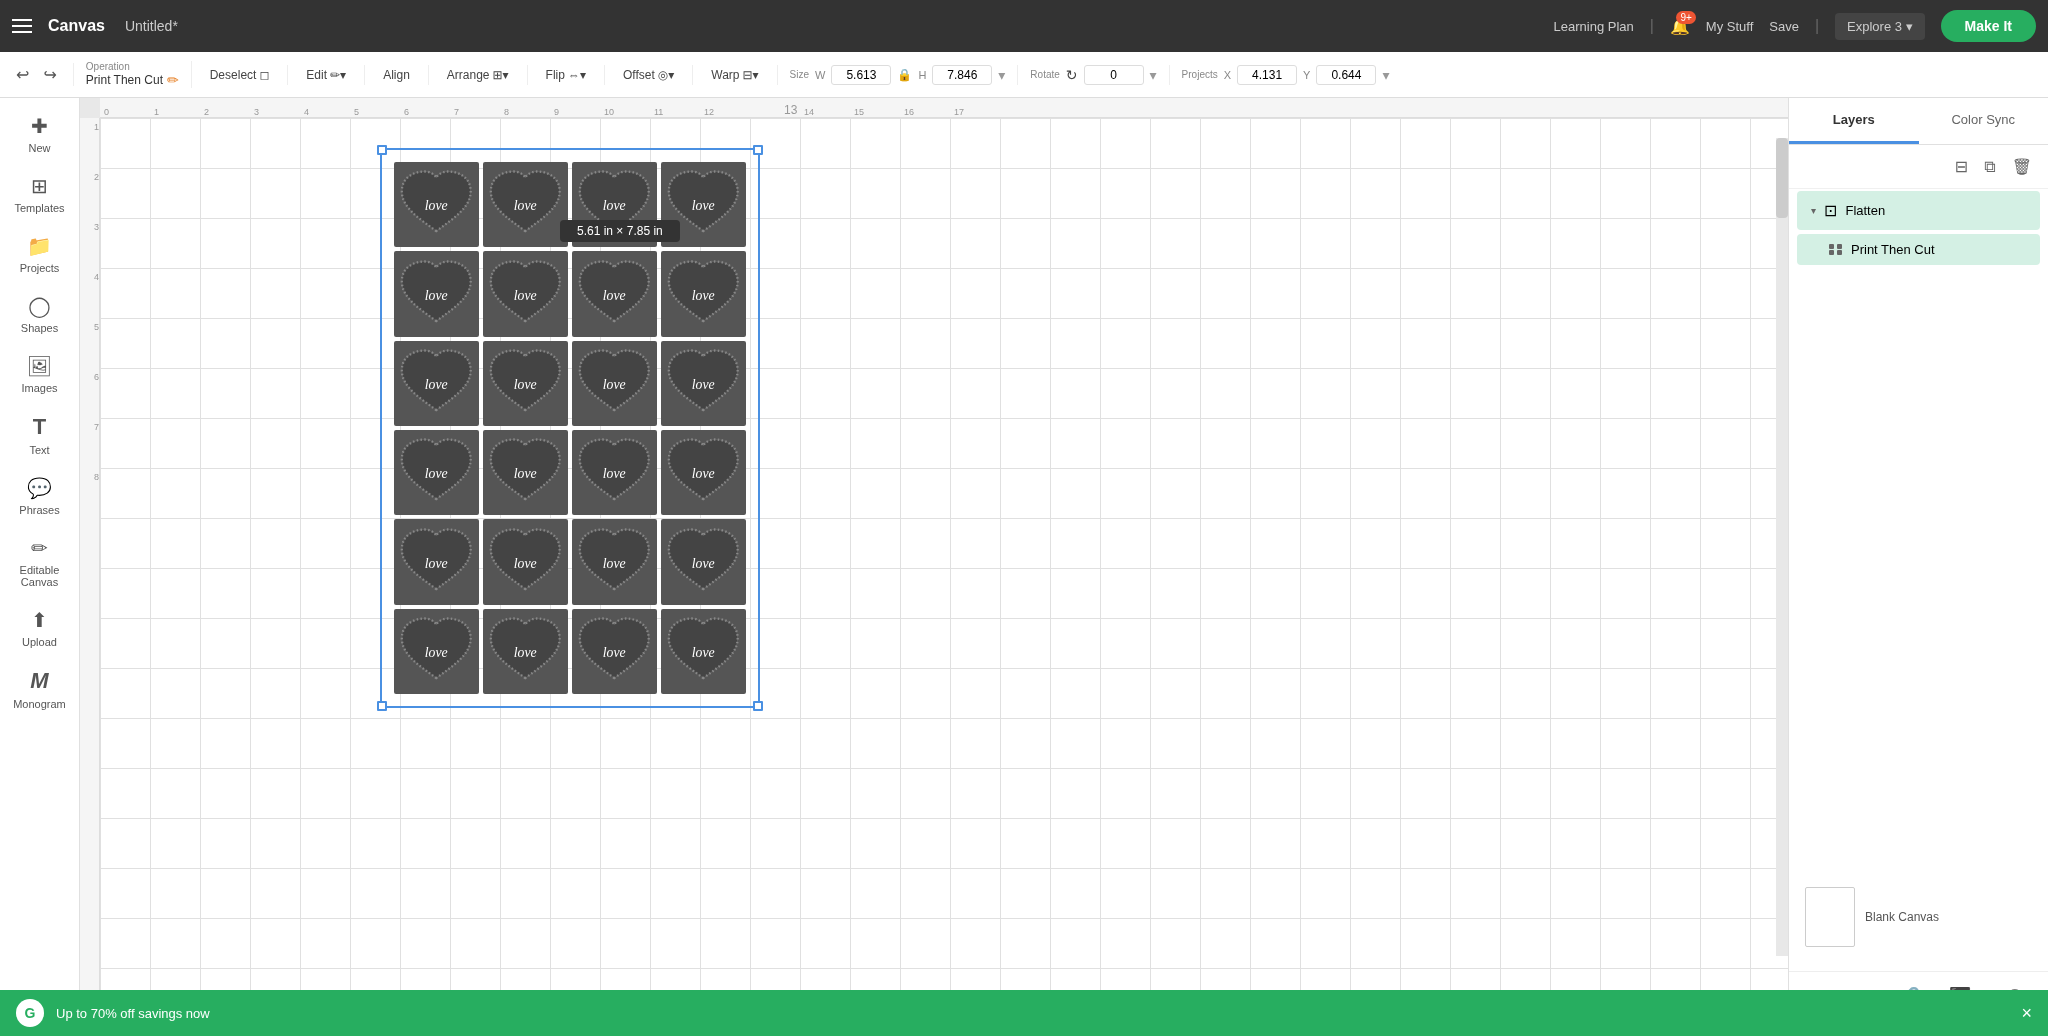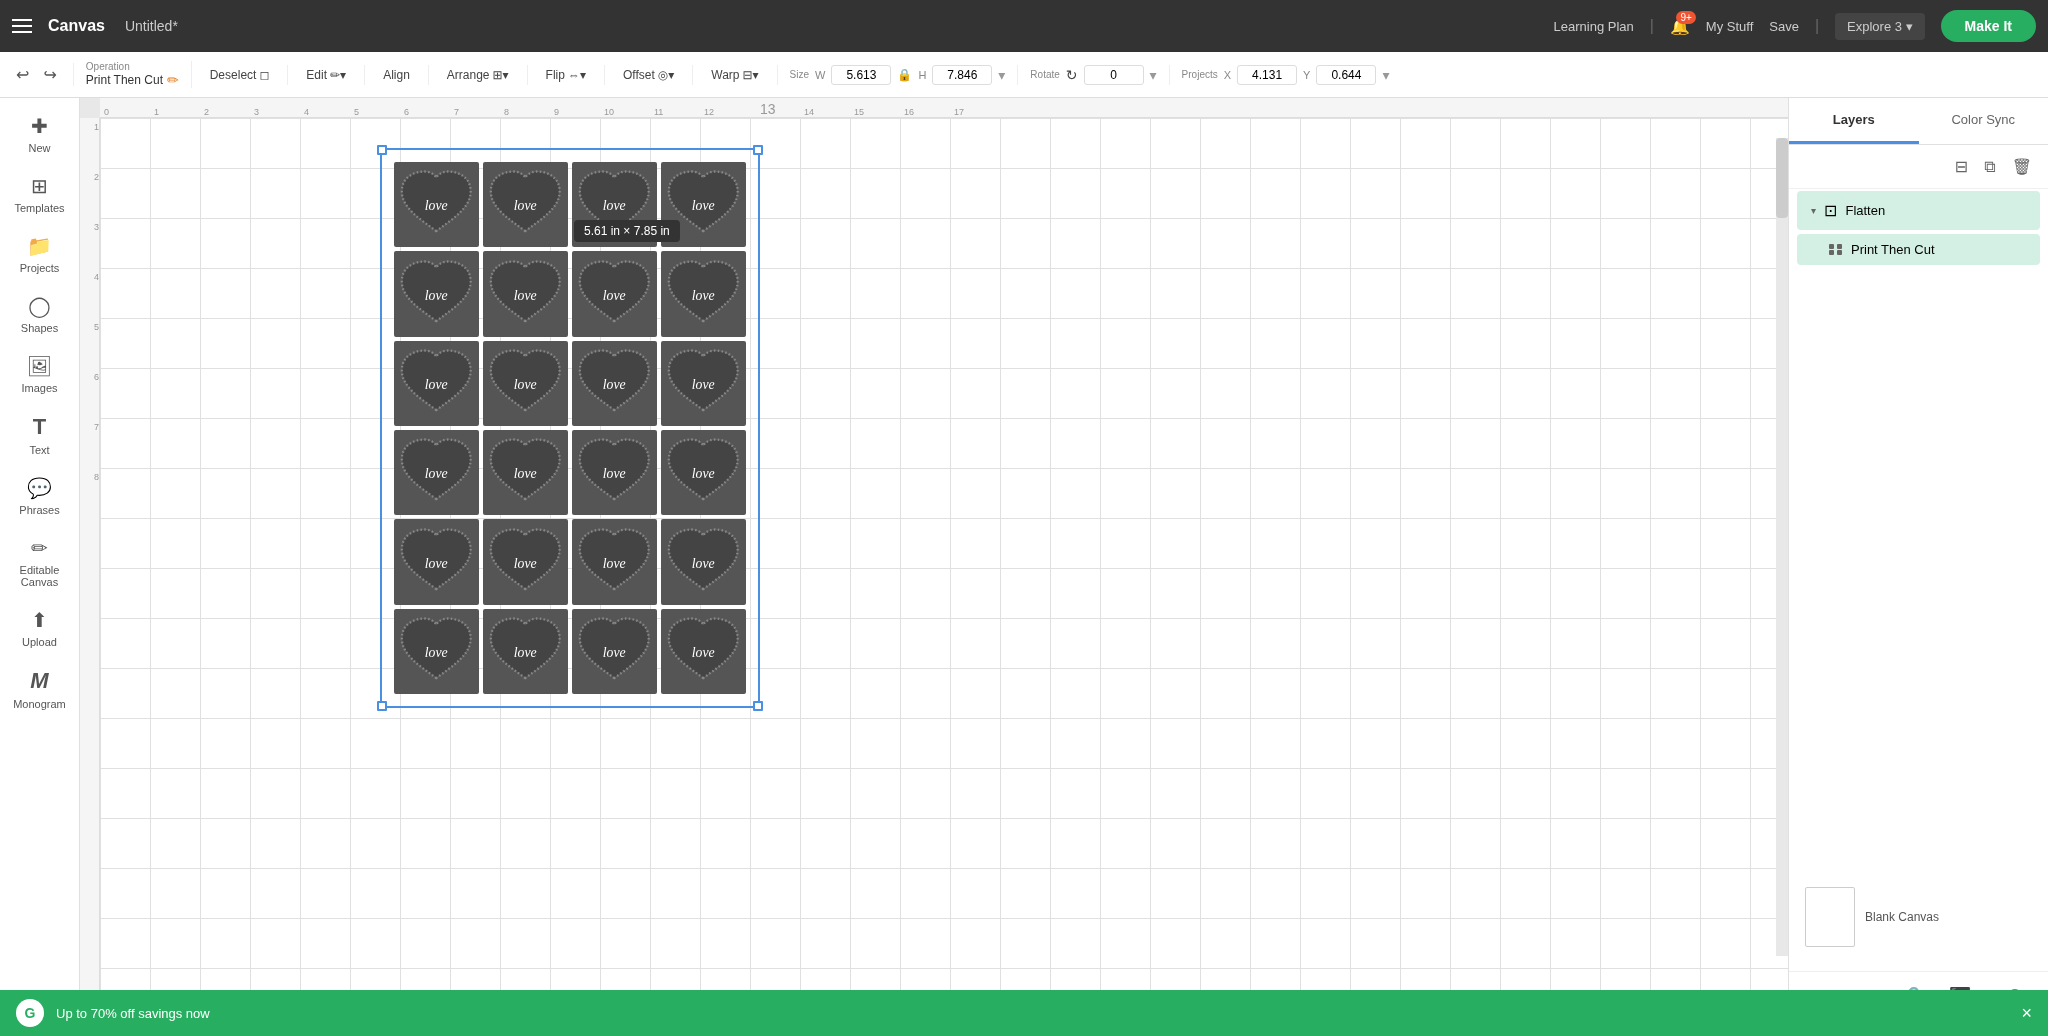--- a/index.html
+++ b/index.html
@@ -32,22 +32,22 @@
     .toolbar-group { display: flex; align-items: center; gap: 6px; border-right: 1px solid #eee; padding-right: 12px; }
     .toolbar-group:last-child { border-right: none; }
     .undo-btn, .redo-btn { background: none; border: none; cursor: pointer; font-size: 16px; color: #555; padding: 2px 4px; }
     .operation-label { font-size: 11px; color: #888; display: flex; flex-direction: column; }
     .operation-value { display: flex; align-items: center; gap: 4px; font-size: 12px; color: #333; }
     .pencil-icon { color: #e67e22; font-size: 14px; }
     .toolbar-btn { background: none; border: none; cursor: pointer; font-size: 12px; color: #444; display: flex; align-items: center; gap: 3px; padding: 3px 6px; border-radius: 3px; }
     .toolbar-input { width: 60px; border: 1px solid #ddd; border-radius: 3px; padding: 2px 4px; font-size: 12px; text-align: center; }
     .lock-icon { font-size: 12px; color: #666; }
     .size-tooltip {
-      position: absolute; top: 122px; left: 494px; background: #333; color: #fff;
-      padding: 4px 10px; border-radius: 4px; font-size: 12px; z-index: 200;
+      position: absolute; top: 122px; left: 480px; background: #333; color: #fff;
+      padding: 4px 17px; border-radius: 4px; font-size: 12px; z-index: 200;
     }
 
     
     .main-layout { display: flex; height: calc(1036px - 52px - 46px); }
 
     
     .left-sidebar {
       width: 80px; background: #fff; border-right: 1px solid #e0e0e0;
       display: flex; flex-direction: column; align-items: center; padding: 8px 0; gap: 4px;
       flex-shrink: 0;
@@ -349,21 +349,21 @@
         <span style="position:absolute;left:154px;font-size:9px;color:#999">3</span>
         <span style="position:absolute;left:204px;font-size:9px;color:#999">4</span>
         <span style="position:absolute;left:254px;font-size:9px;color:#999">5</span>
         <span style="position:absolute;left:304px;font-size:9px;color:#999">6</span>
         <span style="position:absolute;left:354px;font-size:9px;color:#999">7</span>
         <span style="position:absolute;left:404px;font-size:9px;color:#999">8</span>
         <span style="position:absolute;left:454px;font-size:9px;color:#999">9</span>
         <span style="position:absolute;left:504px;font-size:9px;color:#999">10</span>
         <span style="position:absolute;left:554px;font-size:9px;color:#999">11</span>
         <span style="position:absolute;left:604px;font-size:9px;color:#999">12</span>
-        <span style="position:absolute;left:660px;font-size:14px;color:#999">13</span>
+        <span style="position:absolute;left:684px;font-size:12px;color:#999">13</span>
         <span style="position:absolute;left:704px;font-size:9px;color:#999">14</span>
         <span style="position:absolute;left:754px;font-size:9px;color:#999">15</span>
         <span style="position:absolute;left:804px;font-size:9px;color:#999">16</span>
         <span style="position:absolute;left:854px;font-size:9px;color:#999">17</span>
       </div>
     </div>
     <div class="ruler-left">
       <span style="position:absolute;top:4px;font-size:9px;color:#999">1</span>
       <span style="position:absolute;top:54px;font-size:9px;color:#999">2</span>
       <span style="position:absolute;top:104px;font-size:9px;color:#999">3</span>

